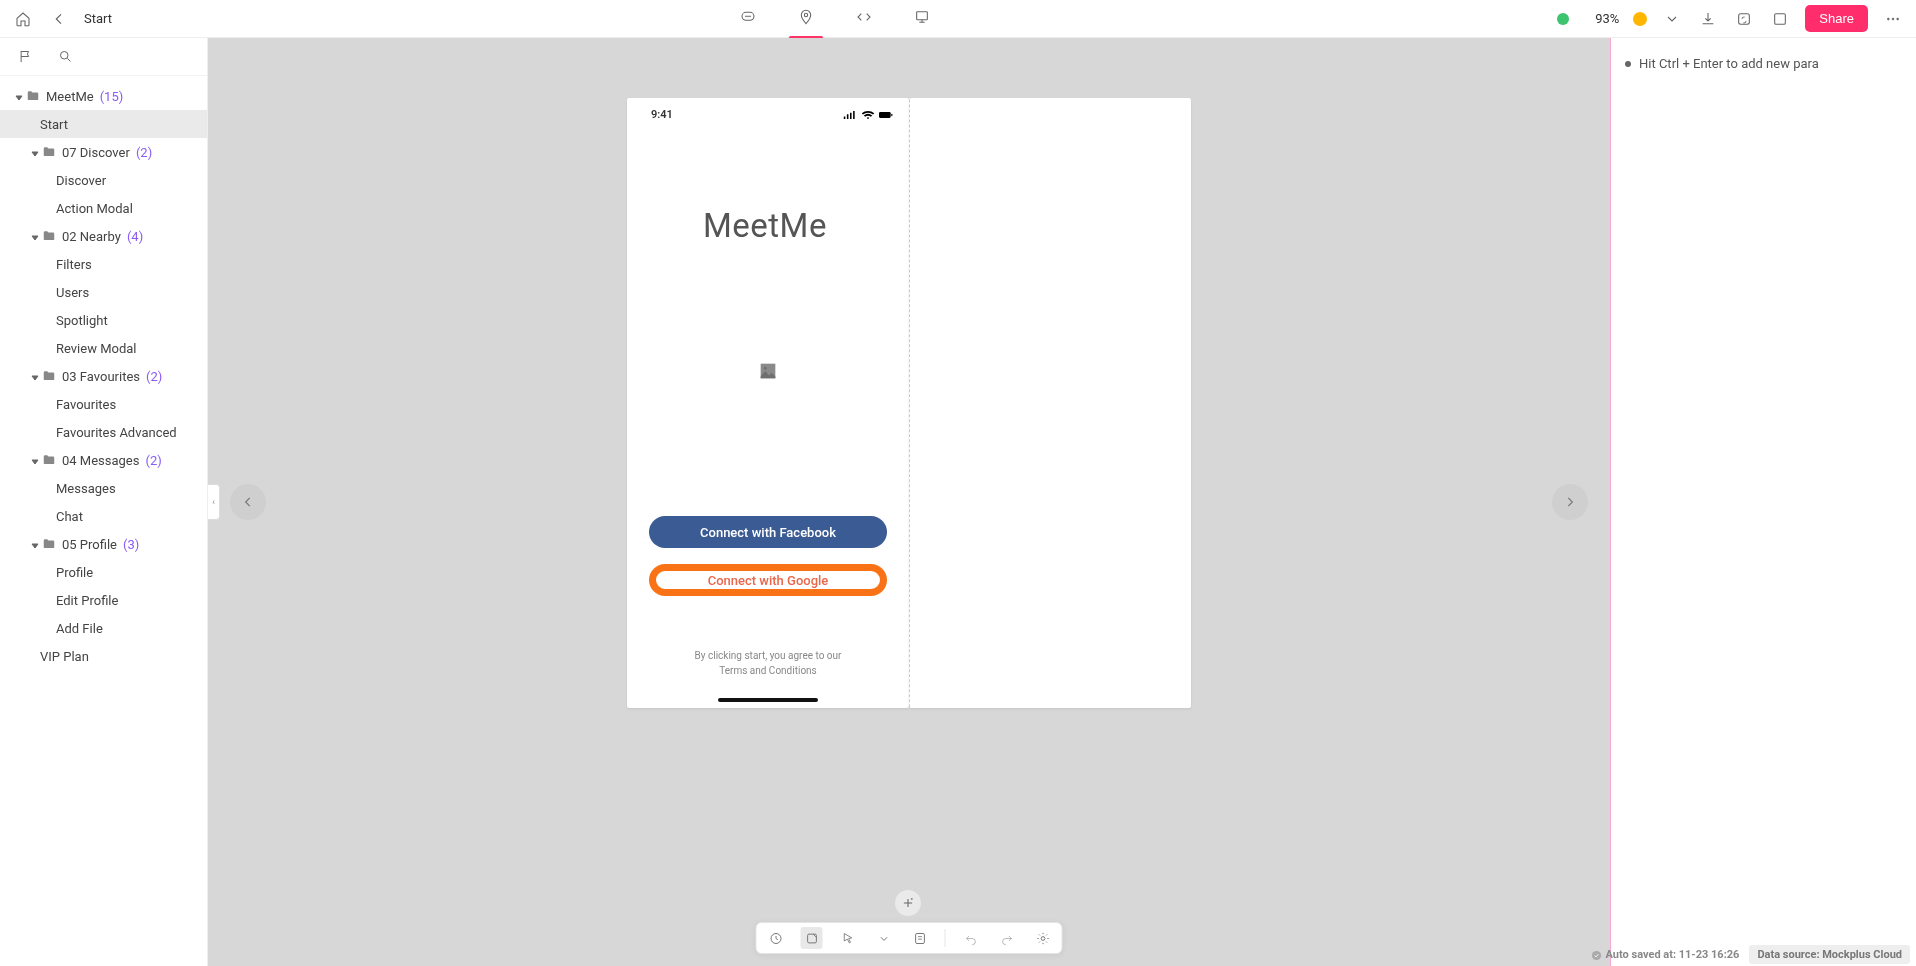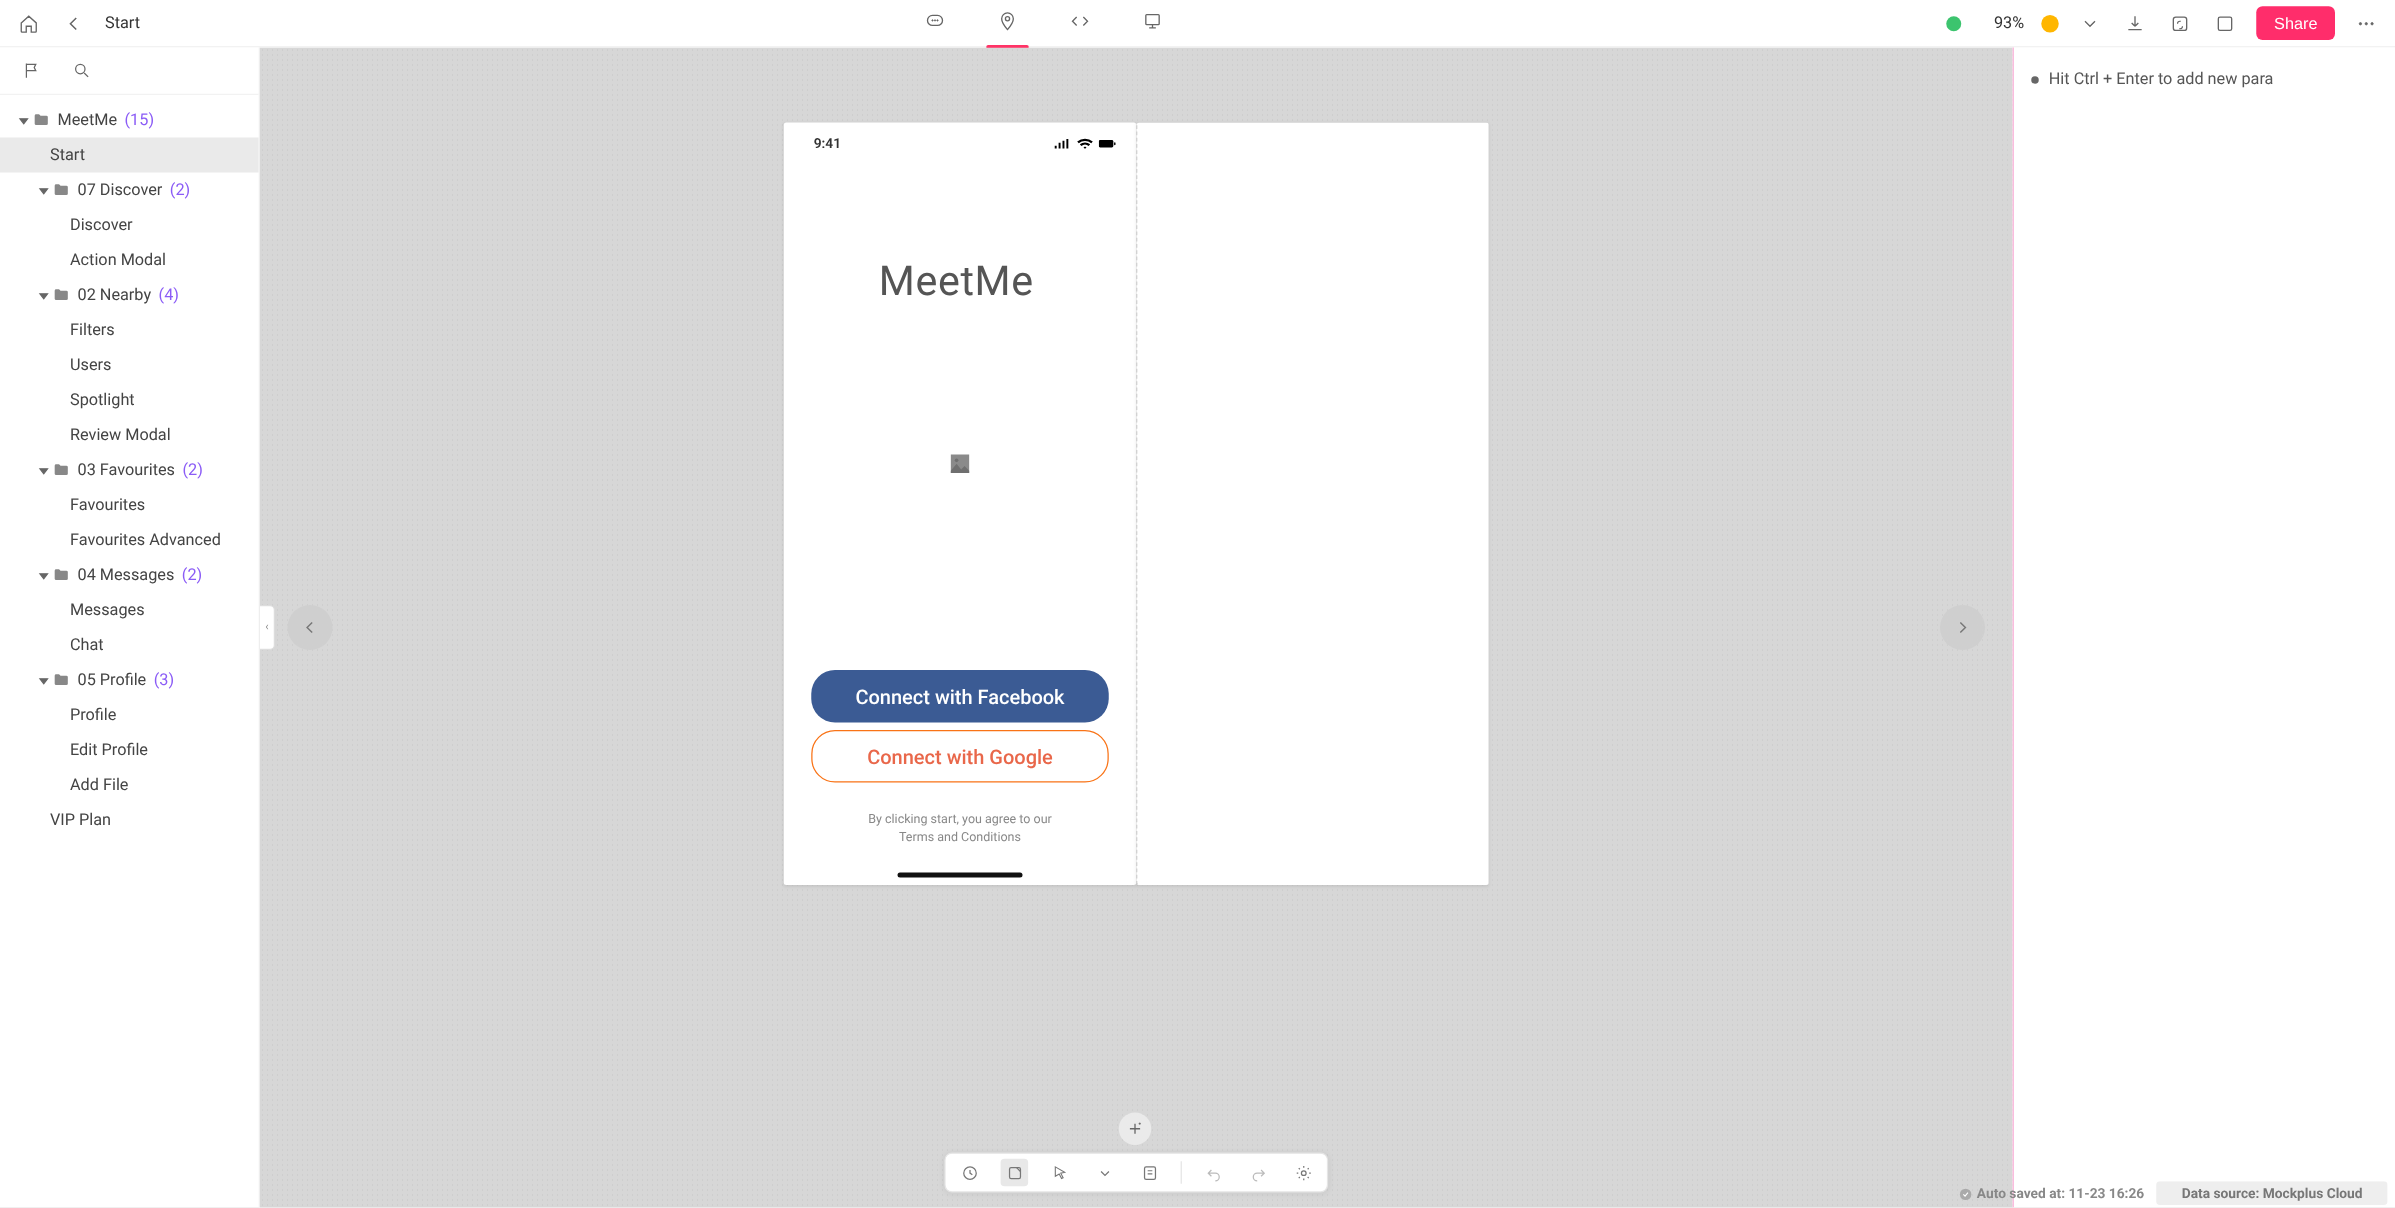--- a/index.html
+++ b/index.html
@@ -75,25 +75,25 @@
   
   .ph-status { display: flex; justify-content: space-between; align-items: center; padding: 10px 16px 0 24px; font-size: 11px; font-weight: 600; }
   .ph-status .icons { display: flex; gap: 4px; align-items: center; }
   .ph-status svg { width: 14px; height: 10px; }
   .ph-title { font-size: 33px; color: #555; position: absolute; top: 108px; left: 76px; font-weight: 400; letter-spacing: 0.5px; }
   .ph-img-placeholder {
     position: absolute; top: 262px; left: 130px; width: 22px; height: 22px;
   }
   .ph-img-placeholder svg { width: 22px; height: 22px; fill: #8a8a8a; }
   .ph-btn {
-    position: absolute; left: 22px; right: 22px; height: 42px; border-radius: 19px;
-    display: flex; align-items: center; justify-content: center; font-size: 16px; font-weight: 500; margin-top: 20px;
+    position: absolute; left: 22px; right: 22px; height: 32px; border-radius: 19px;
+    display: flex; align-items: center; justify-content: center; font-size: 13px; font-weight: 500;
   }
   .ph-btn.fb { top: 418px; background: #3b5b94; color: #fff; }
-  .ph-btn.gg { top: 466px; background: #fff; color: #e9674a; border: 1px solid #f97316; }
+  .ph-btn.gg { top: 466px; background: #fff; color: #e9674a; border: 7px solid #f97316; }
   .ph-terms { position: absolute; bottom: 30px; left: 0; right: 0; text-align: center; font-size: 10px; color: #888; line-height: 1.5; }
   .ph-homebar { position: absolute; bottom: 6px; left: 50%; transform: translateX(-50%); width: 100px; height: 4px; border-radius: 2px; background: #111; }
 
   .nav-arrow {
     position: absolute; top: 50%; transform: translateY(-50%);
     width: 36px; height: 36px; border-radius: 50%; background: #cfcfcf;
     display: flex; align-items: center; justify-content: center; cursor: pointer;
   }
   .nav-arrow.left { left: 22px; }
   .nav-arrow.right { right: 22px; }
@@ -126,21 +126,21 @@
     width: 306px; border-left: 1px solid #f9a8d4; background: #fff; padding: 18px 14px;
   }
   .hint-row { display: flex; align-items: center; gap: 8px; color: #555; font-size: 13px; }
   .hint-row .bullet { width: 6px; height: 6px; border-radius: 50%; background: #666; }
 
   
   .statusbar {
     position: fixed; right: 6px; bottom: 2px; display: flex; gap: 10px; align-items: center;
     font-size: 11px; color: #888; font-weight: bold;
   }
-  .statusbar .chip { background: #eee; padding: 3px 20px; border-radius: 3px; color: #777; }
+  .statusbar .chip { background: #eee; padding: 3px 8px; border-radius: 3px; color: #777; }
   .statusbar svg { width: 11px; height: 11px; fill: #aaa; vertical-align: middle; margin-right: 3px; }
 </style>
 </head>
 <body>
 
 <div class="topbar">
   <div class="left">
     <span class="icon-btn">
       <svg viewBox="0 0 24 24">
           <path d="M3 11l9-8 9 8v10a1 1 0 0 1-1 1h-5v-7h-6v7H4a1 1 0 0 1-1-1z" stroke-width="1.6"></path>

